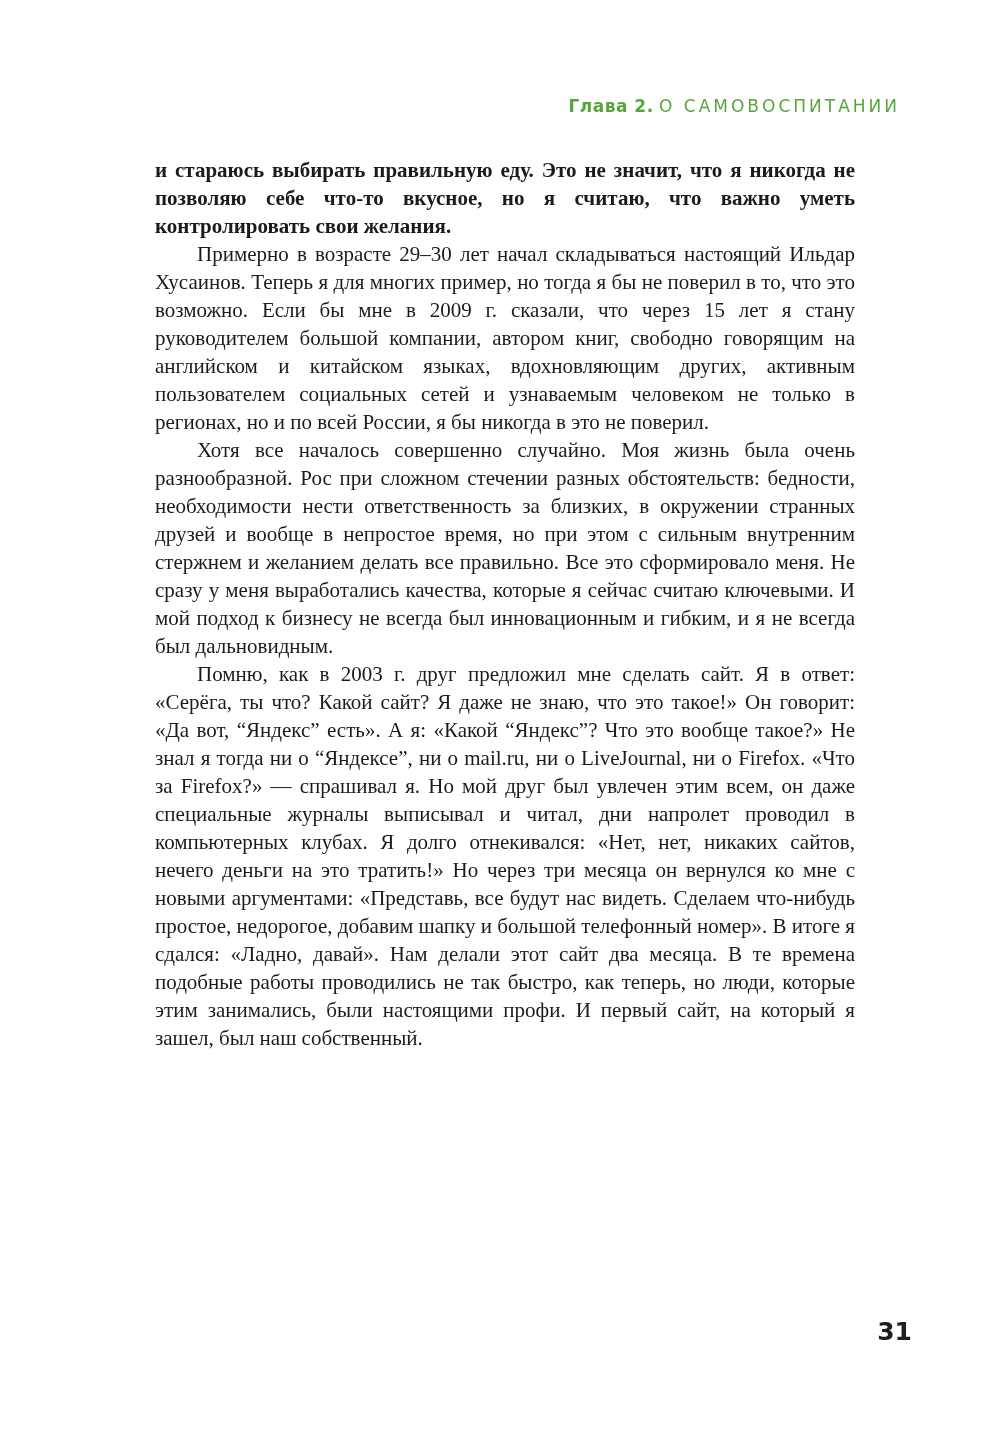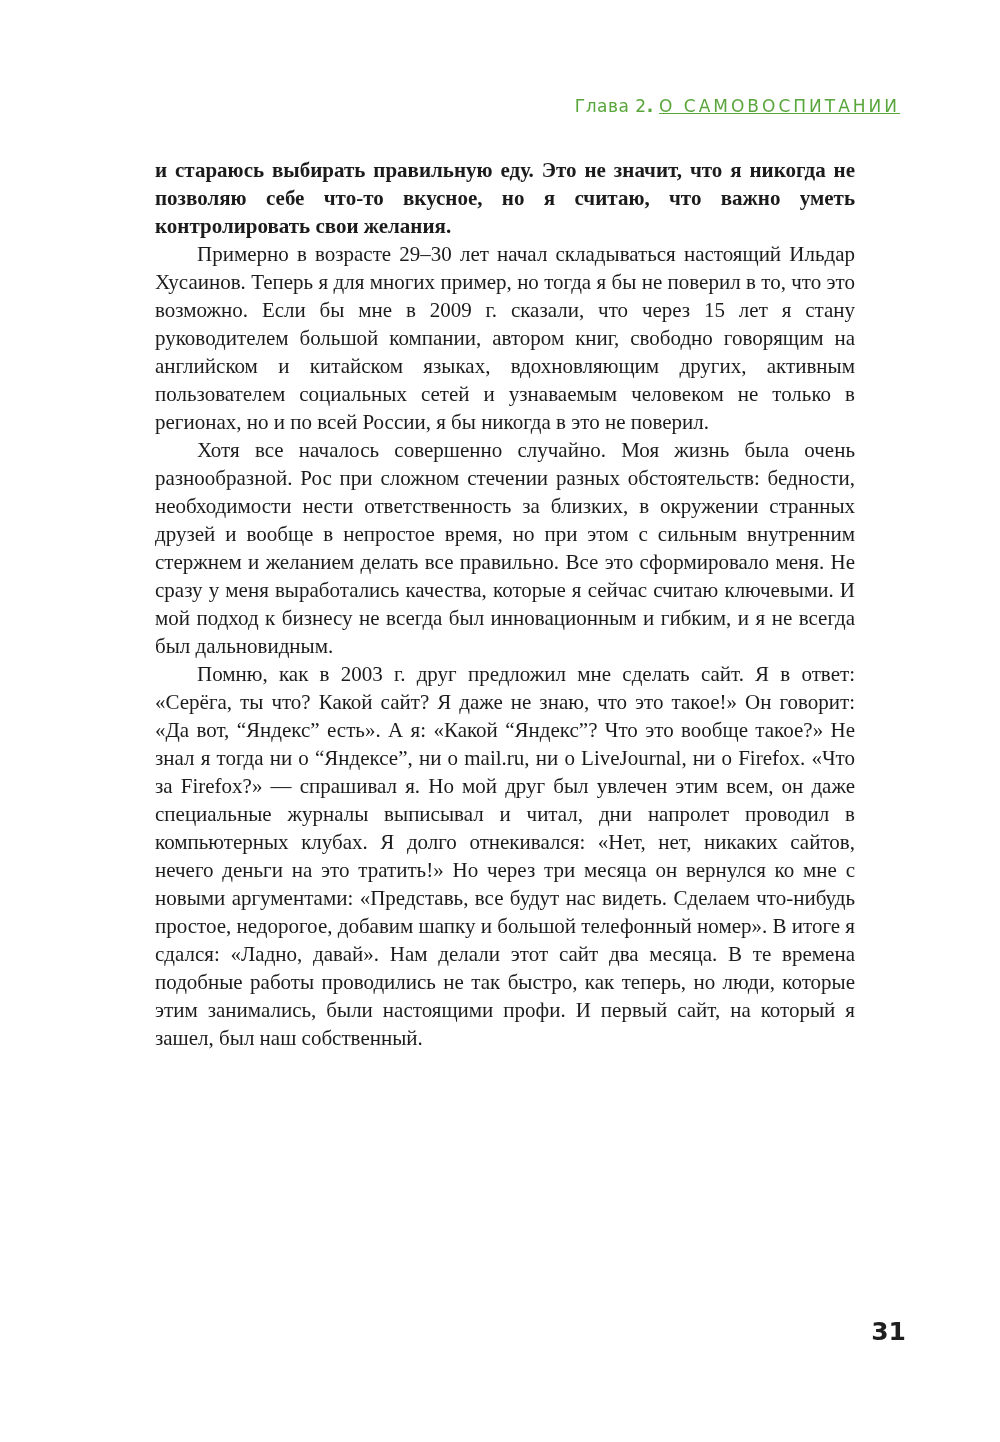--- a/index.html
+++ b/index.html
@@ -18,31 +18,30 @@
     overflow: hidden;
   }
   .running-head {
     text-align: right;
     font-family: "DejaVu Sans", "Liberation Sans", sans-serif;
     font-size: 17px;
     margin: 0 0 40px 0;
     white-space: nowrap;
   }
   .running-head .chapter-label {
-    font-weight: 400;
+    font-weight: 700;
     letter-spacing: 0.5px;
     text-align: center;
   }
   .running-head .chapter-sep {
     font-weight: 700;
   }
   .running-head .chapter-title {
     font-weight: 500;
     letter-spacing: 3px;
-    text-decoration: underline;
   }
   .body-text {
     width: 700px;
     font-family: "Liberation Serif", "DejaVu Serif", serif;
     font-size: 21px;
     line-height: 28px;
     color: #1b1b1b;
     text-align: justify;
     hyphens: auto;
     -webkit-hyphens: auto;
@@ -51,21 +50,21 @@
     margin: 0;
     padding: 0;
     text-indent: 42px;
   }
   .body-text p.continuation {
     text-indent: 0;
     font-weight: bold;
   }
   .page-number {
     position: absolute;
-    right: 94px;
+    right: 88px;
     bottom: 96px;
     font-family: "DejaVu Sans", "Liberation Sans", sans-serif;
     font-weight: 700;
     font-size: 25px;
     color: #1f1f1f;
     text-align: right;
   }
 </style>
 </head>
 <body>

